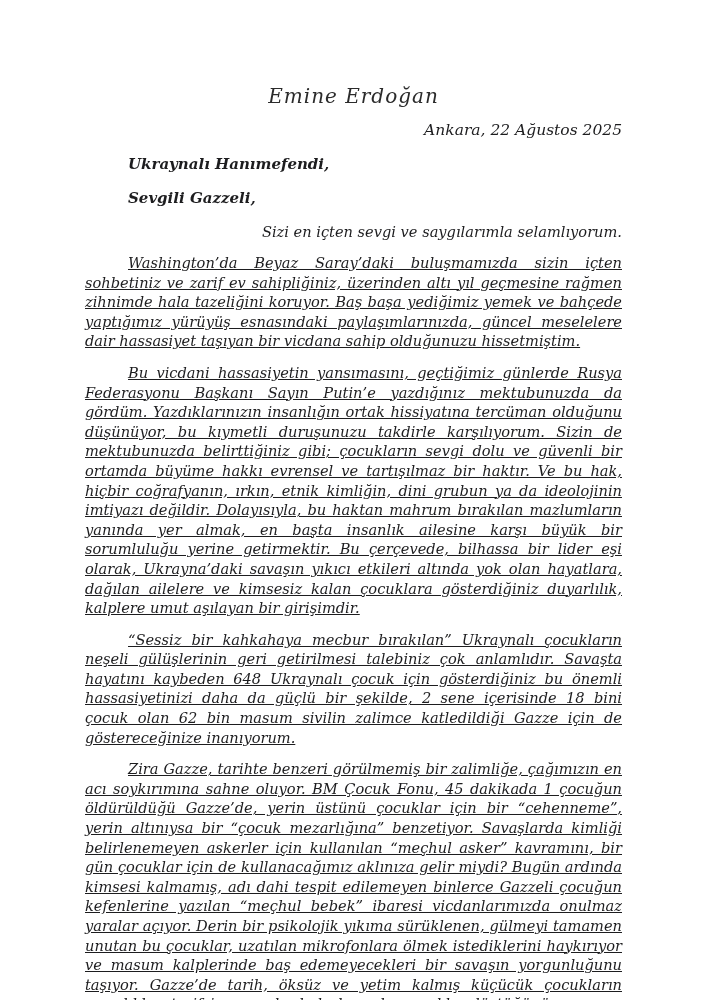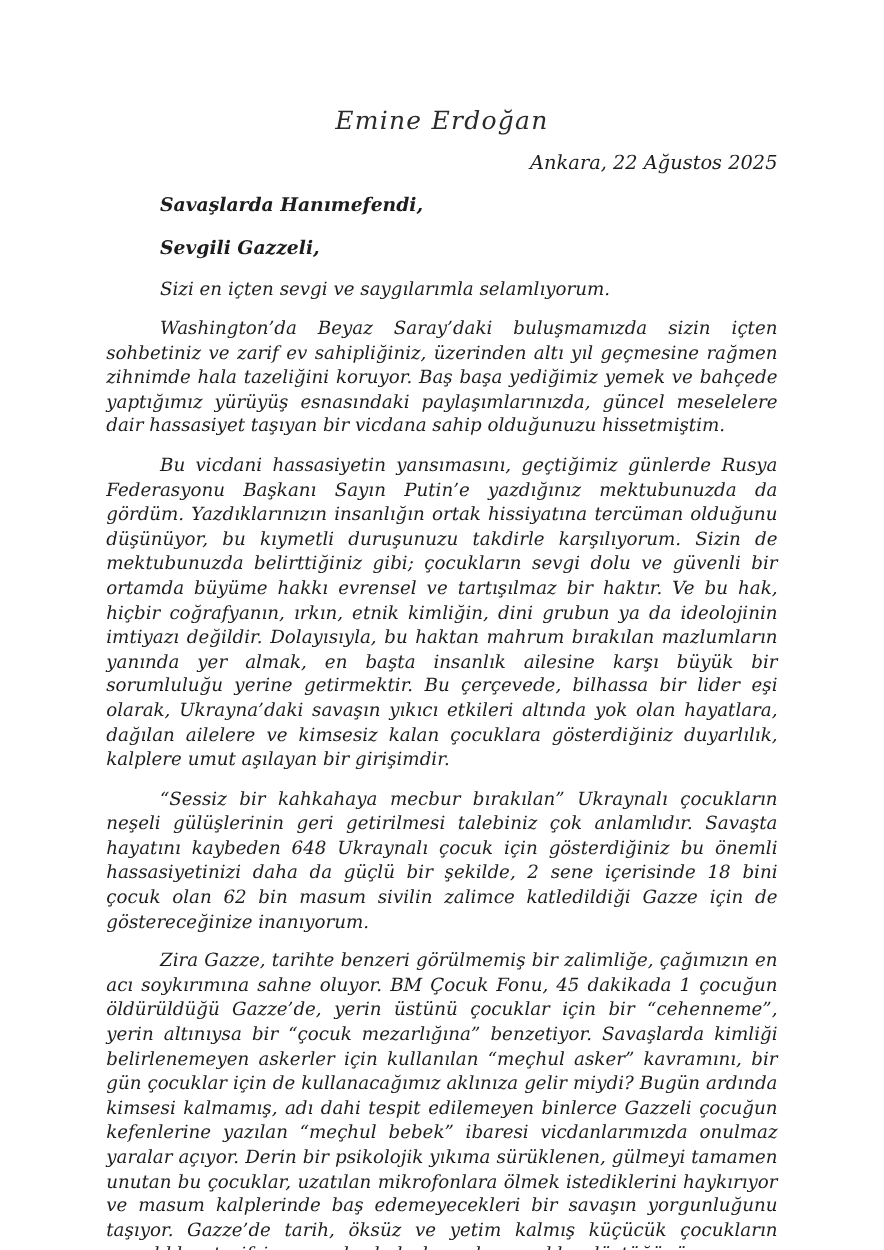--- a/index.html
+++ b/index.html
@@ -69,46 +69,48 @@
     font-style: italic;
     font-weight: bold;
     font-size: 15px;
     line-height: 19px;
   }
   .greeting {
     margin: 14px 0 0 43px;
     font-style: italic;
     font-size: 14.6px;
     line-height: 19px;
+    text-align: right;
   }
   .body-para {
     margin: 12px 0 0 0;
     font-style: italic;
     font-size: 14.6px;
     line-height: 19.6px;
     text-align: justify;
     text-indent: 43px;
     text-justify: inter-word;
+    text-decoration: underline;
   }
 </style>
 </head>
 <body>
 
 <div class="page">
 
   <header class="letterhead">
     <div class="monogram" aria-hidden="true">
       <span class="mono-left">e</span><span class="mono-right">e</span>
     </div>
     <div class="script-name">Emine Erdoğan</div>
   </header>
 
   <div class="dateline">Ankara, 22 Ağustos 2025</div>
 
-  <p class="salutation">Savaşlarda Hanımefendi,</p>
+  <p class="salutation">Ukraynalı Hanımefendi,</p>
 
   <p class="salutation">Sevgili Gazzeli,</p>
 
   <p class="greeting">Sizi en içten sevgi ve saygılarımla selamlıyorum.</p>
 
   <p class="body-para">Washington’da Beyaz Saray’daki buluşmamızda sizin içten sohbetiniz ve zarif ev sahipliğiniz, üzerinden altı yıl geçmesine rağmen zihnimde hala tazeliğini koruyor. Baş başa yediğimiz yemek ve bahçede yaptığımız yürüyüş esnasındaki paylaşımlarınızda, güncel meselelere dair hassasiyet taşıyan bir vicdana sahip olduğunuzu hissetmiştim.</p>
 
   <p class="body-para">Bu vicdani hassasiyetin yansımasını, geçtiğimiz günlerde Rusya Federasyonu Başkanı Sayın Putin’e yazdığınız mektubunuzda da gördüm. Yazdıklarınızın insanlığın ortak hissiyatına tercüman olduğunu düşünüyor, bu kıymetli duruşunuzu takdirle karşılıyorum. Sizin de mektubunuzda belirttiğiniz gibi; çocukların sevgi dolu ve güvenli bir ortamda büyüme hakkı evrensel ve tartışılmaz bir haktır. Ve bu hak, hiçbir coğrafyanın, ırkın, etnik kimliğin, dini grubun ya da ideolojinin imtiyazı değildir. Dolayısıyla, bu haktan mahrum bırakılan mazlumların yanında yer almak, en başta insanlık ailesine karşı büyük bir sorumluluğu yerine getirmektir. Bu çerçevede, bilhassa bir lider eşi olarak, Ukrayna’daki savaşın yıkıcı etkileri altında yok olan hayatlara, dağılan ailelere ve kimsesiz kalan çocuklara gösterdiğiniz duyarlılık, kalplere umut aşılayan bir girişimdir.</p>
 
   <p class="body-para">“Sessiz bir kahkahaya mecbur bırakılan” Ukraynalı çocukların neşeli gülüşlerinin geri getirilmesi talebiniz çok anlamlıdır. Savaşta hayatını kaybeden 648 Ukraynalı çocuk için gösterdiğiniz bu önemli hassasiyetinizi daha da güçlü bir şekilde, 2 sene içerisinde 18 bini çocuk olan 62 bin masum sivilin zalimce katledildiği Gazze için de göstereceğinize inanıyorum.</p>

